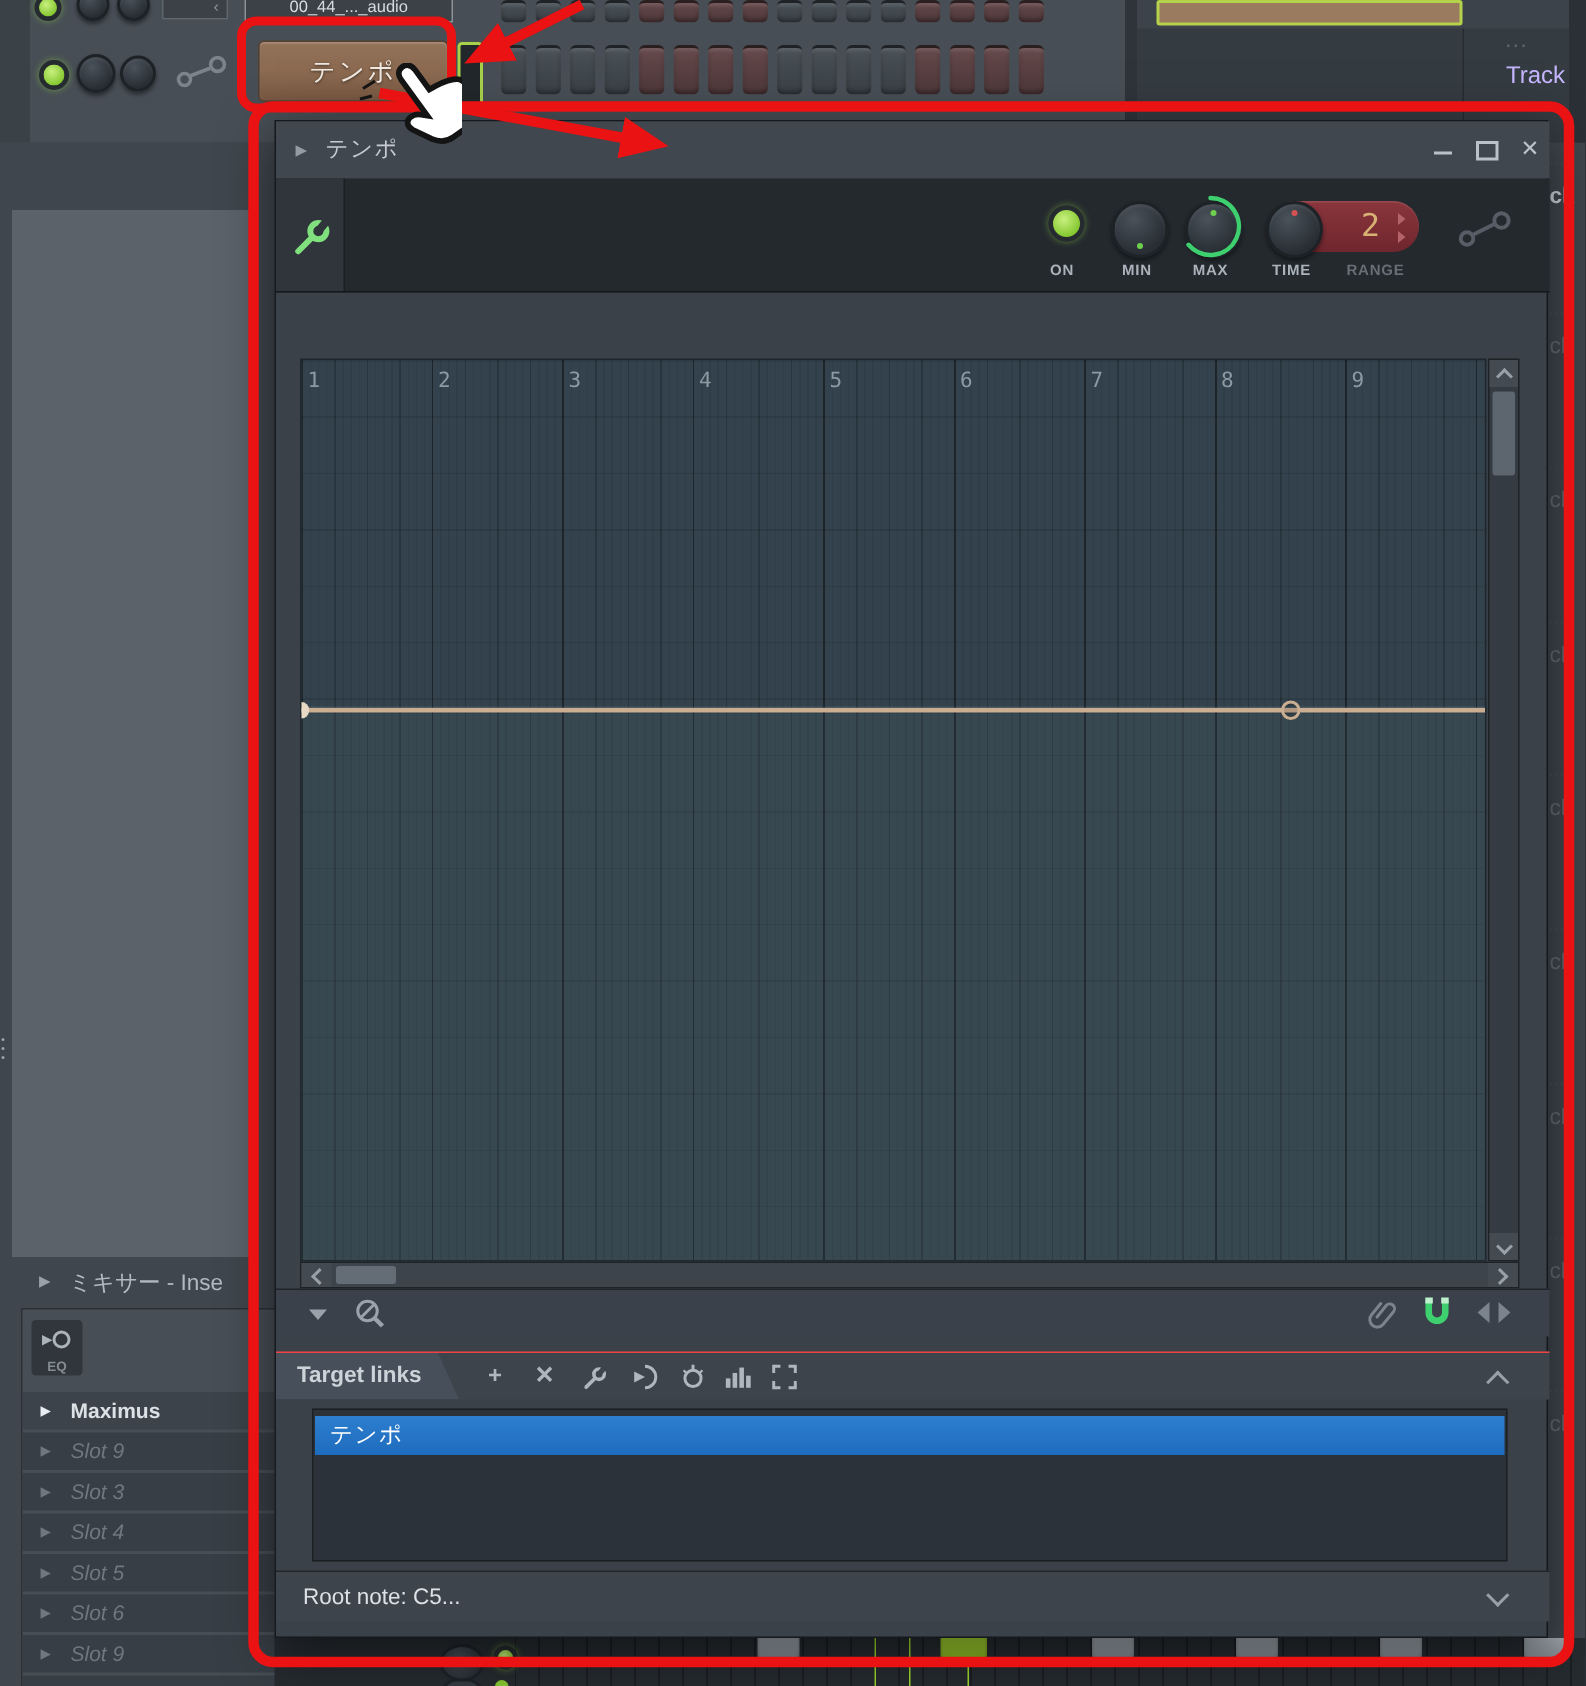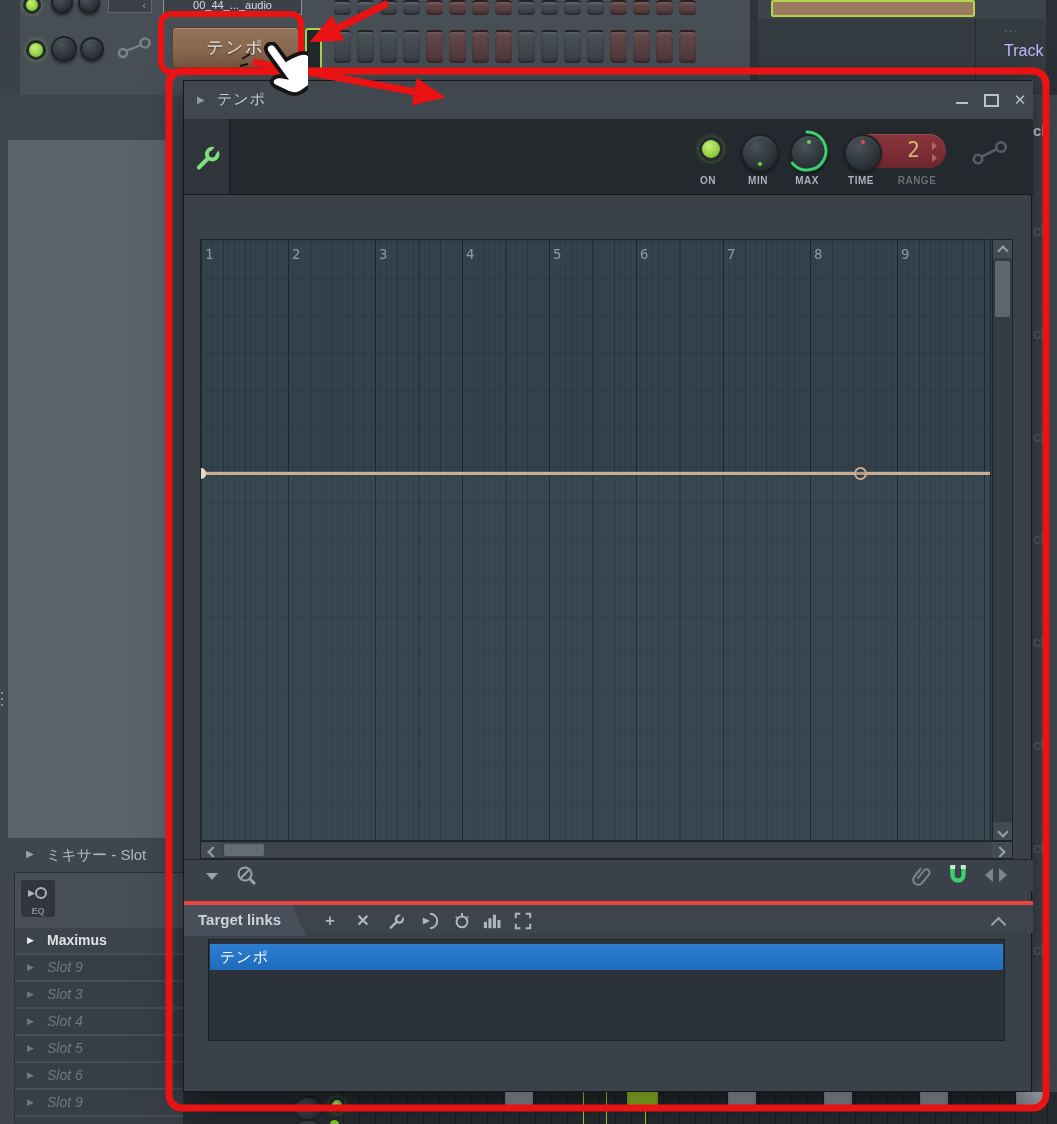--- a/index.html
+++ b/index.html
@@ -141,21 +141,21 @@
   .chev{display:inline-block;width:6px;height:6px;border-right:2px solid #98a0a8;border-bottom:2px solid #98a0a8;}
   .chev.up{transform:rotate(-135deg);}
   .chev.down{transform:rotate(45deg);}
   .chev.left{transform:rotate(135deg);}
   .chev.right{transform:rotate(-45deg);}
   .chev.big{width:9px;height:9px;}
 
   .toolbar2{left:0;top:778px;width:849px;height:32px;background:#3a414a;border-top:1px solid #1e2429;box-sizing:border-box;}
   .tri-down{width:0;height:0;border-left:6px solid transparent;border-right:6px solid transparent;border-top:7px solid #99a1a9;}
 
-  .targetbar{left:0;top:820px;width:849px;height:32px;background:#3d444c;border-top:4px solid #ef4444;box-sizing:border-box;}
+  .targetbar{left:0;top:820px;width:849px;height:32px;background:#3d444c;border-top:1px solid #ef4444;box-sizing:border-box;}
   .targettab{position:absolute;left:0;top:0;width:122px;height:31px;background:#47505a;
              clip-path:polygon(0 0,calc(100% - 14px) 0,100% 100%,0 100%);}
   .targettab span{position:absolute;left:14px;top:6px;font-size:15px;font-weight:bold;color:#ccd3d9;}
   .tl-icon{position:absolute;top:7px;width:18px;height:18px;color:#aeb6be;font-size:16px;line-height:18px;text-align:center;font-weight:bold;}
 
   .listpanel{left:24px;top:858px;width:797px;height:102px;background:#2c3239;border:1px solid #1b2025;box-sizing:border-box;}
   .listrow{position:absolute;left:1px;top:4px;width:793px;height:26px;
            background:linear-gradient(var(--selection-blue-hi,#2e7fd0),var(--selection-blue,#1d6bbd));
            color:#fff;font-size:15px;line-height:26px;padding-left:10px;box-sizing:border-box;letter-spacing:1px;}
 
@@ -264,21 +264,21 @@
   <div class="abs darkband"></div>
   <div class="abs graypanel"></div>
   <div class="abs grip">
       <i></i>
       <i></i>
       <i></i>
     </div>
 
   <div class="abs mixer">
     <span class="mx-arrow" style="left:26px;top:10px;">▶</span>
-    <div class="mx-header">ミキサー - Slot</div>
+    <div class="mx-header">ミキサー - Inse</div>
     <div class="mx-panel">
       <div class="eqbox">
         <svg width="22" height="20" viewBox="0 0 22 20" style="margin:4px auto 0;">
           <circle cx="14" cy="9" r="5" stroke="#aab2ba" stroke-width="2" fill="none"></circle>
           <polygon points="1,6 8,9.5 1,13" fill="#aab2ba"></polygon>
         </svg>
         <div class="eqtxt">EQ</div>
       </div>
 
       <div class="slotrow active" style="top:55px;">
@@ -472,20 +472,24 @@
       <svg class="tl-icon" style="left:330px;" width="18" height="18" viewBox="0 0 20 20">
         <path d="M7 2 H2 V7 M2 13 V18 H7 M13 2 H18 V7 M18 13 V18 H13" stroke="#aeb6be" stroke-width="2.2" fill="none"></path>
       </svg>
       <span class="chev up big abs" style="left:809px;top:14px;"></span>
     </div>
 
     <div class="abs listpanel">
       <div class="listrow">テンポ</div>
     </div>
 
+    <div class="abs rootbar">
+      <span class="rootlabel">Root note: C5...</span>
+      <span class="chev down big abs" style="left:809px;top:10px;"></span>
+    </div>
   </div>
 
   <svg class="abs overlay" width="1057" height="1124" viewBox="0 0 1057 1124">
     <defs>
       <marker id="ah" markerWidth="4.6" markerHeight="4" refX="2.6" refY="2" orient="auto" markerUnits="strokeWidth">
         <polygon points="0 0, 4.6 2, 0 4" fill="var(--accent-red,#ea1212)"></polygon>
       </marker>
     </defs>
     <rect x="161" y="14" width="140" height="58" rx="10" fill="none" stroke="var(--accent-red,#ea1212)" stroke-width="6"></rect>
     <rect x="169" y="71" width="877" height="1037" rx="13" fill="none" stroke="var(--accent-red,#ea1212)" stroke-width="7"></rect>

